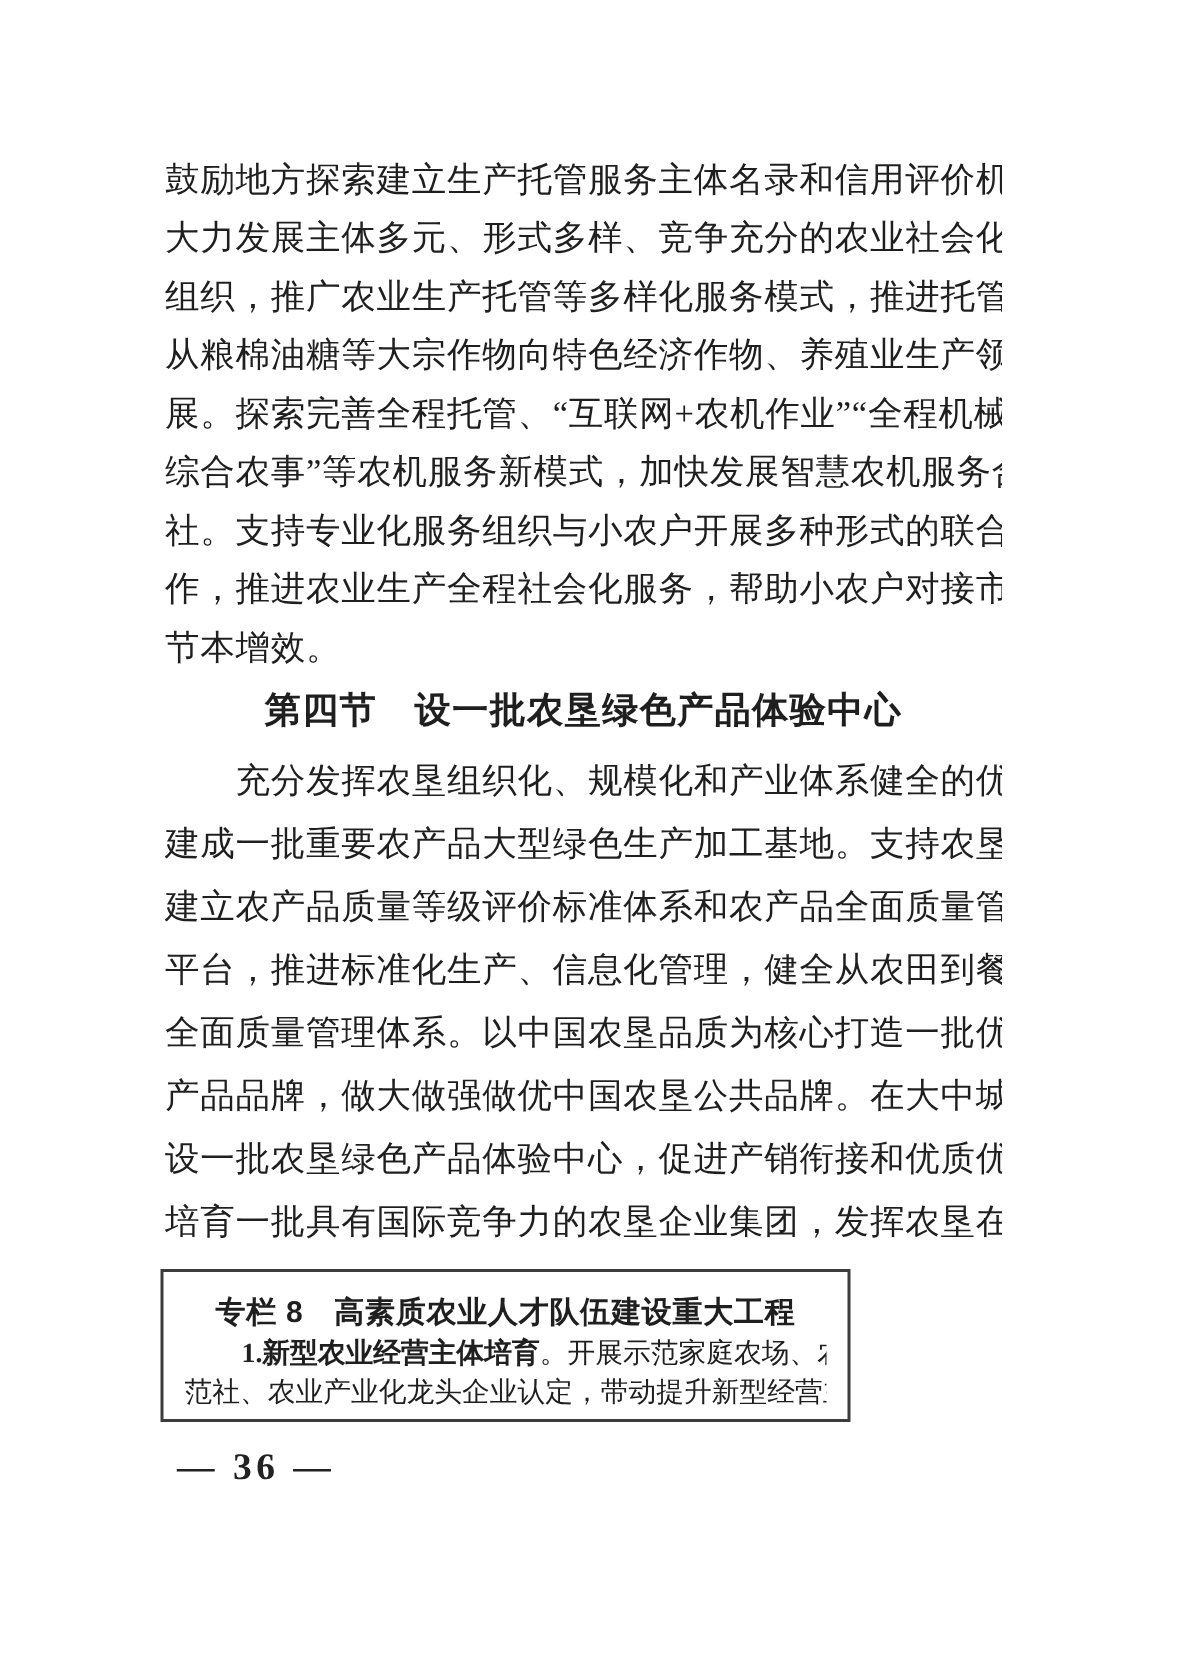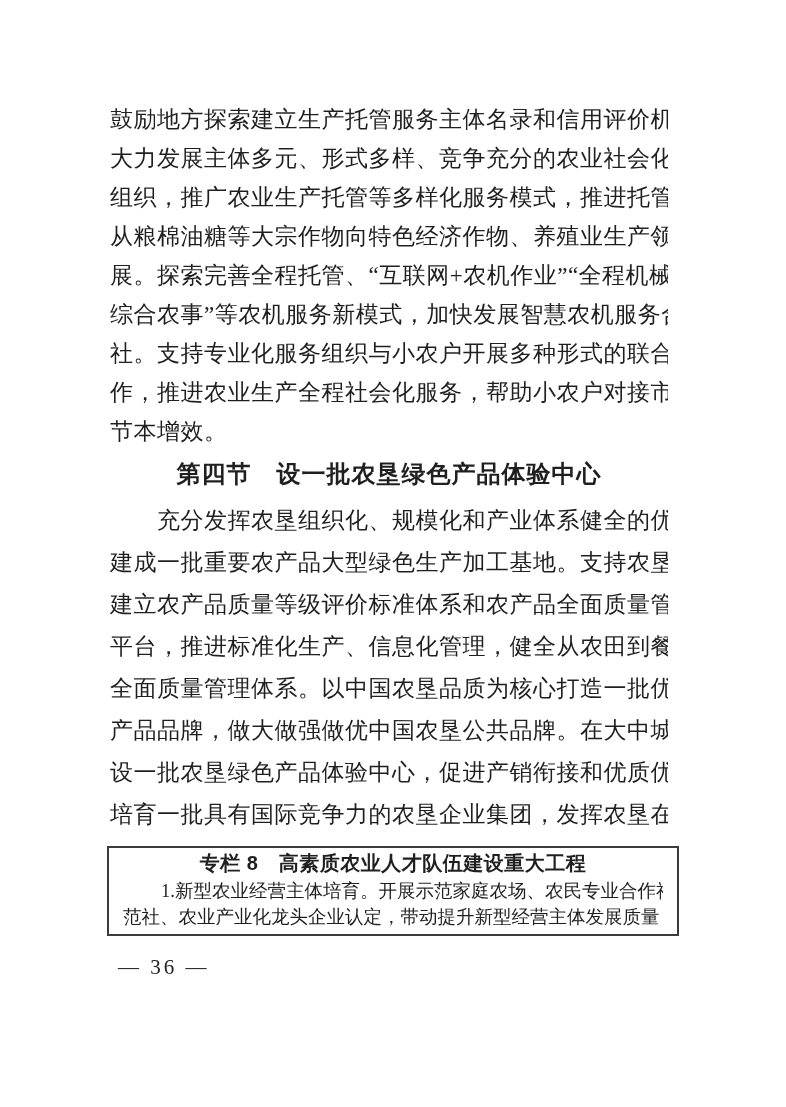--- a/index.html
+++ b/index.html
@@ -47,23 +47,23 @@
     font-size: 24px;
     font-weight: bold;
     text-align: center;
     letter-spacing: 1px;
   }
   .para2 { margin-top: 8px; }
   .callout {
     box-sizing: border-box;
     margin-top: 10px;
     margin-left: -3px;
-    width: 572px;
+    width: 460px;
     border: 2px solid #3c3c3c;
-    padding: 2px 14px 4px 14px;
+    padding: 14px 14px 4px 14px;
     background: #ffffff;
   }
   .callout-title {
     font-family: "Liberation Sans", sans-serif;
     font-weight: bold;
     font-size: 20px;
     line-height: 26px;
     text-align: center;
     letter-spacing: 0.5px;
     margin-bottom: 2px;
@@ -73,29 +73,30 @@
     height: 26px;
     line-height: 26px;
     text-align: justify;
     text-align-last: justify;
     text-justify: inter-character;
     white-space: nowrap;
     overflow: hidden;
   }
   .callout .line.indent { padding-left: 38px; }
   .callout .lead {
-    font-weight: normal;
+    font-weight: bold;
   }
   .page-number {
     margin-top: 18px;
     margin-left: 8px;
-    font-size: 21px;
+    font-size: 25px;
     line-height: 26px;
     letter-spacing: 3px;
     color: #222222;
+    font-weight: bold;
   }
 </style>
 </head>
 <body>
 
 <div class="page">
   <div class="content">
 
     <div class="para para1">
       <div class="line">鼓励地方探索建立生产托管服务主体名录和信用评价机制。</div>

